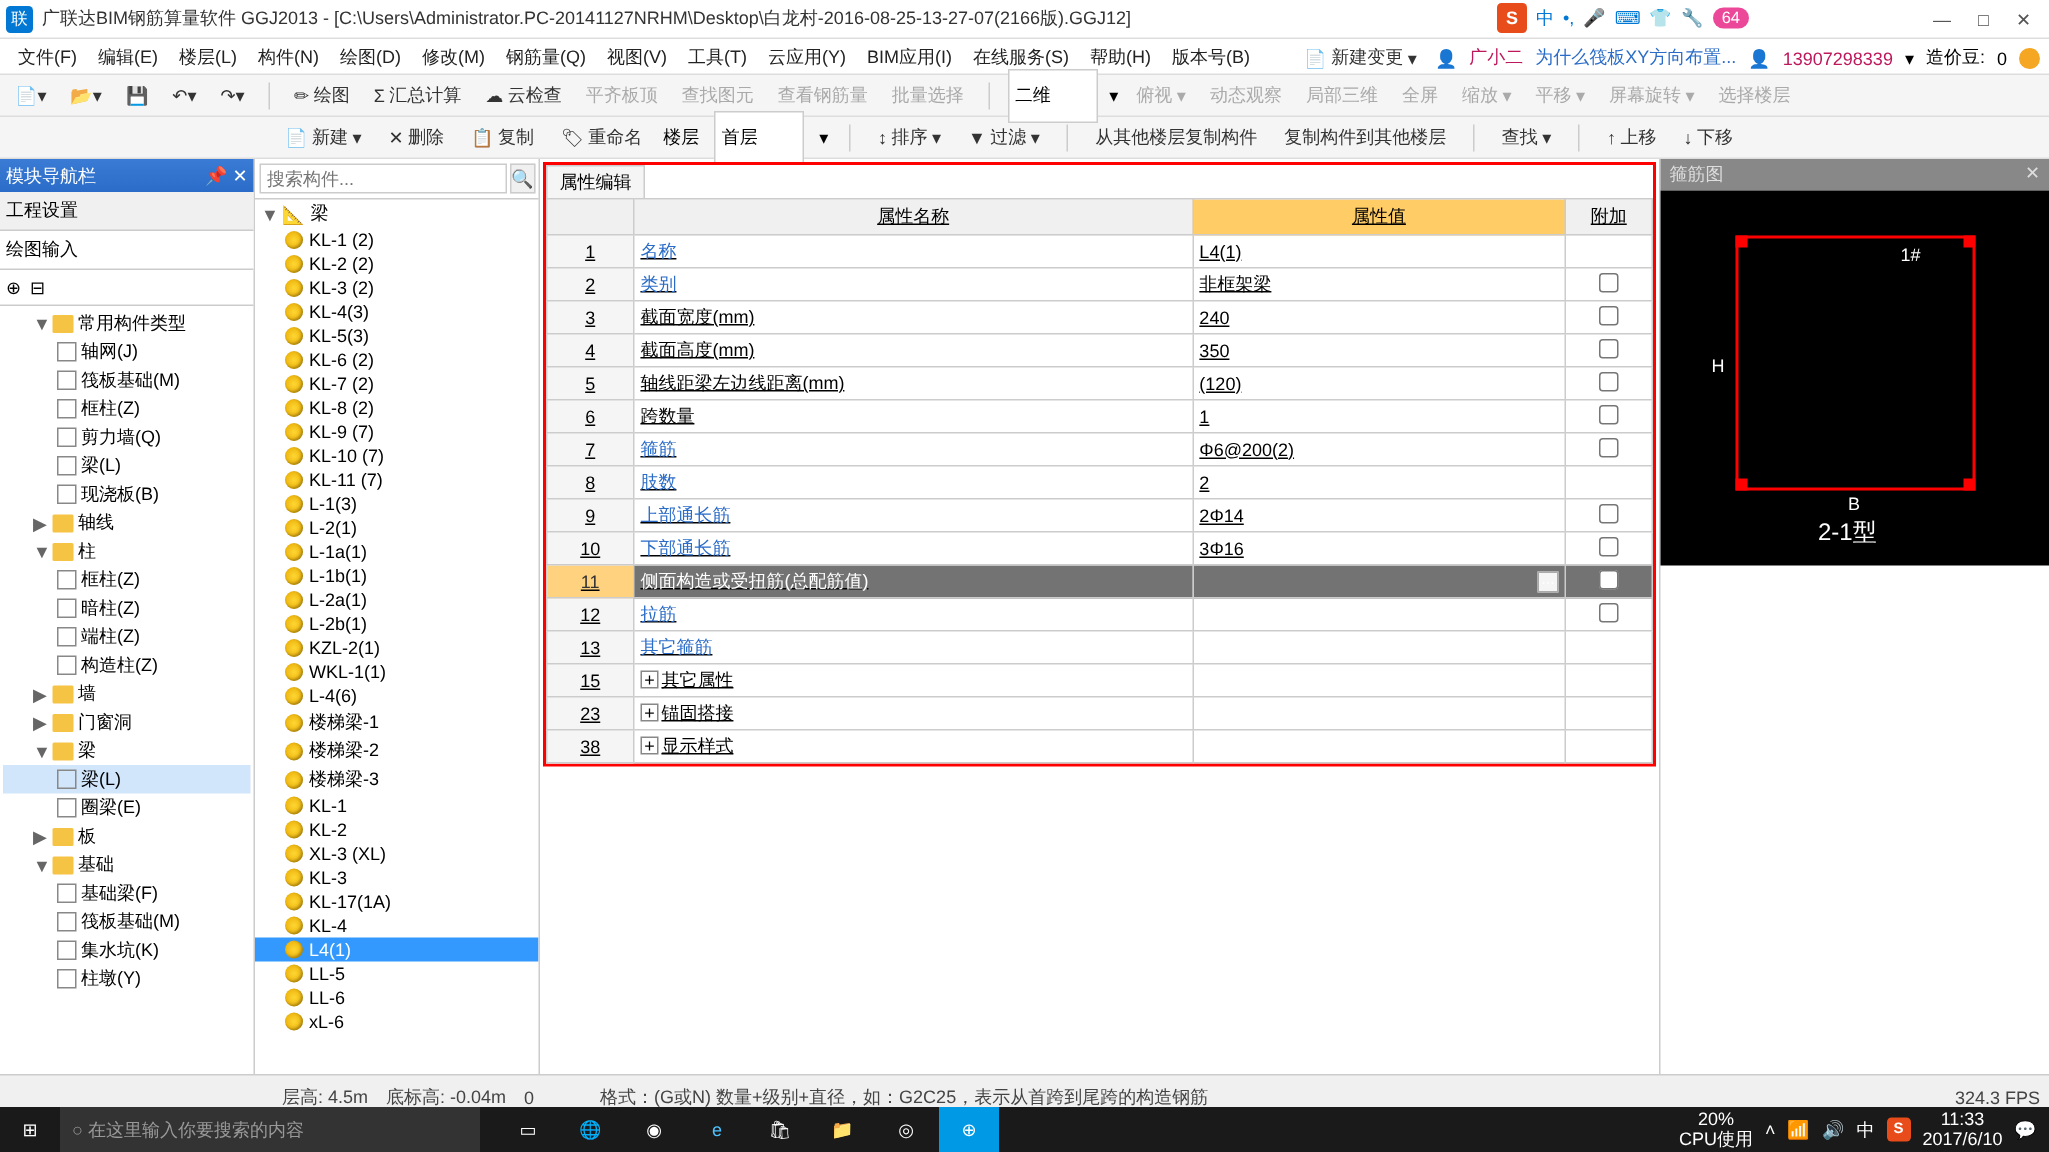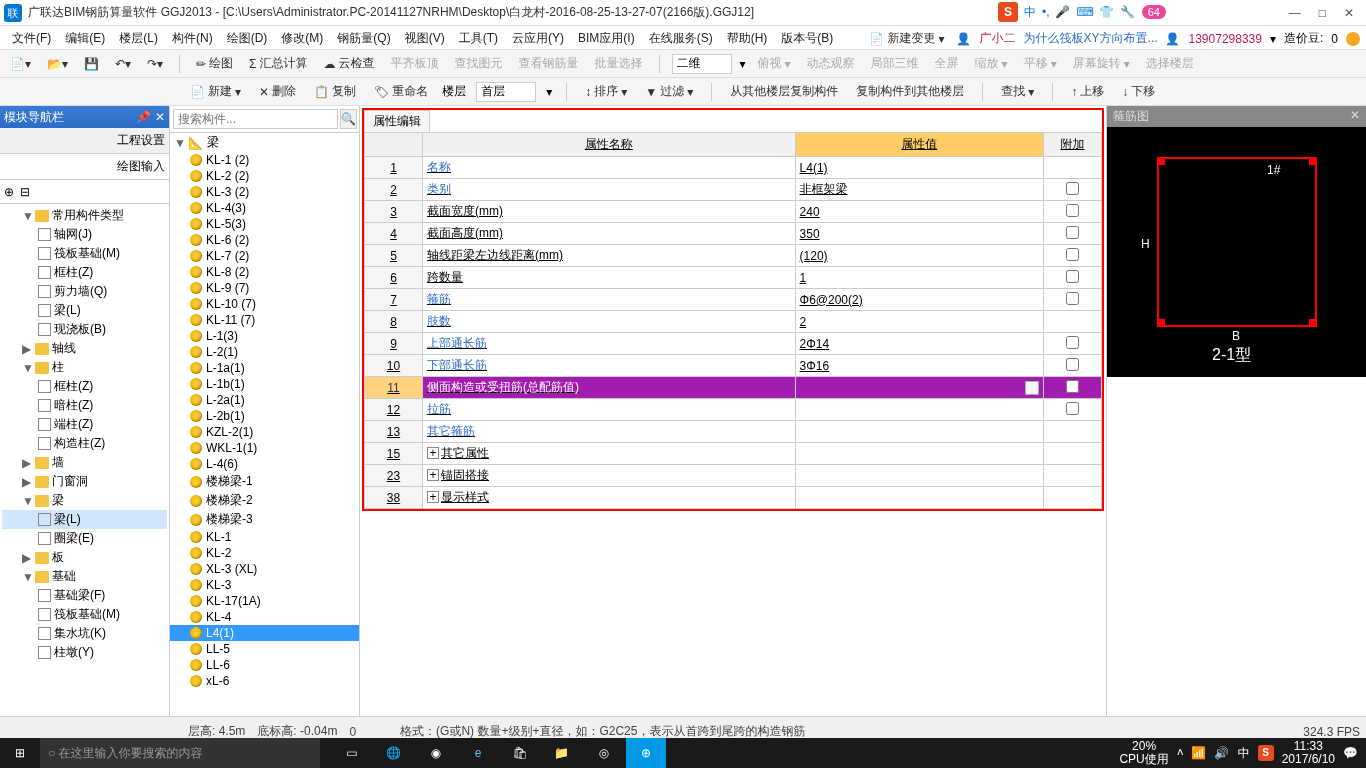--- a/index.html
+++ b/index.html
@@ -18,29 +18,29 @@
     .menu-item { padding: 2px 6px; cursor: pointer; color: #222; }
     .menu-right { margin-left: auto; display: flex; align-items: center; gap: 8px; }
     .blue-link { color: #2a6cc7; }
     .user-info { color: #be185d; }
     .beans-icon { width: 14px; height: 14px; background: #f5a623; border-radius: 50%; display: inline-block; vertical-align: middle; }
     
     .toolbar1 { height: 28px; display: flex; align-items: center; padding: 0 6px; gap: 8px; background: #f5f5f5; border-bottom: 1px solid #ddd; }
     .tb-sep { width: 1px; height: 18px; background: #ccc; margin: 0 4px; }
     .tb-btn { display: flex; align-items: center; gap: 3px; padding: 2px 4px; cursor: pointer; color: #333; }
     .tb-btn.disabled { color: #aaa; }
-    .dropdown-input { height: 20px; border: 1px solid #ccc; padding: 0 4px; width: 60px; background: #fff; }
+    .dropdown-input { height: 36px; border: 1px solid #ccc; padding: 0 4px; width: 60px; background: #fff; }
     
     .toolbar2 { height: 28px; display: flex; align-items: center; padding: 0 6px; gap: 10px; background: #f5f5f5; border-bottom: 1px solid #ddd; }
     
     .main-area { display: flex; height: calc(100% - 26px - 24px - 28px - 28px - 22px - 30px); }
     
     .left-panel { width: 170px; display: flex; flex-direction: column; border-right: 1px solid #ccc; }
     .panel-header { height: 22px; background: linear-gradient(#3a7bd5, #2a6cc7); color: #fff; display: flex; align-items: center; padding: 0 4px; justify-content: space-between; }
-    .panel-tab { padding: 4px; text-align: right; background: #f0f0f0; border-bottom: 1px solid #ccc; cursor: pointer; }
+    .panel-tab { padding: 4px; text-align: left; background: #f0f0f0; border-bottom: 1px solid #ccc; cursor: pointer; }
     .panel-tab.active { background: #fff; }
     .panel-toolbar { height: 24px; border-bottom: 1px solid #ccc; display: flex; align-items: center; padding: 0 4px; gap: 6px; }
     .nav-tree { flex: 1; overflow-y: auto; padding: 2px; }
     .tree-node { padding: 1px 0 1px 6px; display: flex; align-items: center; gap: 3px; cursor: pointer; white-space: nowrap; }
     .tree-node.indent1 { padding-left: 20px; }
     .tree-node.indent2 { padding-left: 36px; }
     .tree-expander { width: 10px; color: #666; }
     .folder-icon { width: 14px; height: 12px; background: #f5c445; border-radius: 1px; display: inline-block; }
     .item-icon { width: 13px; height: 13px; display: inline-block; border: 1px solid #888; }
     .tree-node.selected { background: #d1e5fb; }
@@ -61,21 +61,21 @@
     .prop-tab { display: inline-block; padding: 2px 8px; border: 1px solid #ccc; background: #f5f5f5; border-bottom: none; }
     .prop-table { width: 100%; border-collapse: collapse; }
     .prop-table th { background: #f0f0f0; border: 1px solid #ccc; padding: 3px; font-weight: normal; }
     .prop-table th.val-col { background: #ffcc66; }
     .prop-table td { border: 1px solid #ccc; padding: 2px 4px; height: 18px; }
     .prop-table td.row-num { text-align: center; background: #f5f5f5; width: 28px; }
     .prop-table td.name-col { width: 180px; }
     .prop-table td.name-col.link { color: #2a6cc7; }
     .prop-table td.val-col { width: 120px; }
     .prop-table td.check-col { width: 28px; text-align: center; }
-    .prop-table tr.selected td { background: #a21caf; color: #fff; }
+    .prop-table tr.selected td { background: #737373; color: #fff; }
     .prop-table tr.selected td.row-num { background: #ffd280; color: #333; }
     .input-ellipsis { width: 14px; height: 14px; border: 1px solid #aaa; background: #f5f5f5; float: right; font-size: 9px; text-align: center; cursor: pointer; line-height: 12px; }
     .expand-btn { width: 12px; height: 12px; border: 1px solid #888; display: inline-block; text-align: center; line-height: 10px; margin-right: 2px; cursor: pointer; }
     
     .right-panel { width: 260px; border-left: 1px solid #ccc; }
     .right-header { background: #888; color: #ddd; padding: 2px 6px; display: flex; justify-content: space-between; }
     .diagram { background: #000; height: 250px; position: relative; }
     .diagram-inner { position: absolute; left: 50px; top: 30px; width: 160px; height: 170px; border: 2px solid red; }
     .diagram-corner { position: absolute; width: 8px; height: 8px; background: red; }
     .diagram-label { position: absolute; color: #fff; }

